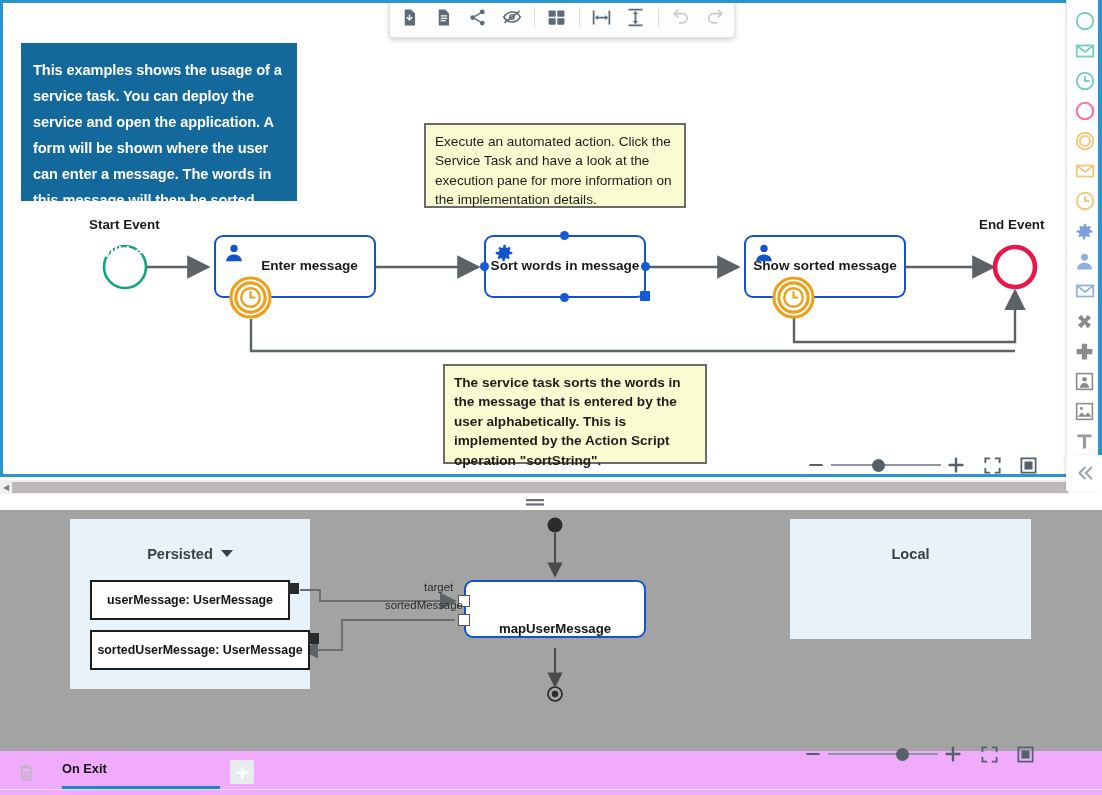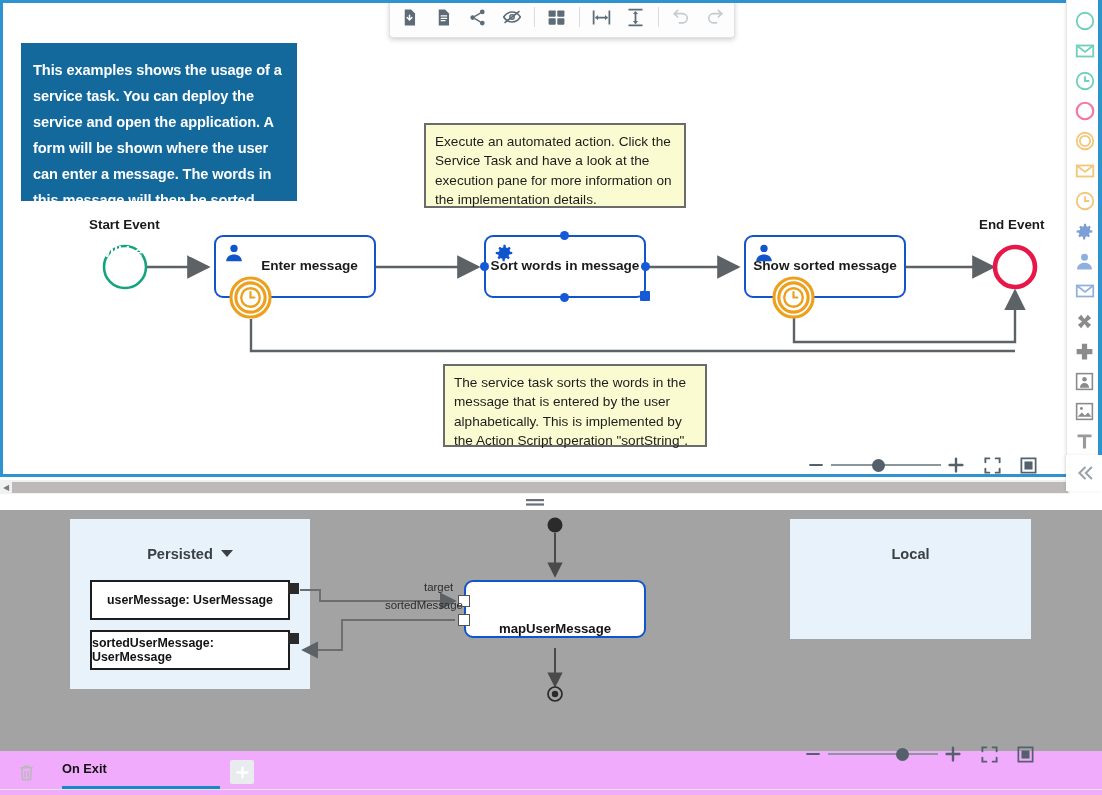--- a/index.html
+++ b/index.html
@@ -50,21 +50,21 @@
     letter-spacing:-0.1px;
   }
 
   
   .note{
     position:absolute;background:#fbfbd2;border:2px solid #6b6b6b;
     color:#1d1d1d;font-size:13.6px;line-height:19.4px;
     padding:7px 9px;box-sizing:border-box;
   }
   .note-1{left:421px;top:120px;width:262px;height:85px;}
-  .note-2{left:440px;top:361px;width:264px;height:83px;}
+  .note-2{left:440px;top:361px;width:264px;height:100px;font-weight:bold;}
 
   
   .bpmn-label{
     position:absolute;font-size:13.4px;font-weight:bold;color:#1a1a1a;
     white-space:nowrap;
   }
   .lbl-start{left:86px;top:214px;}
   .lbl-end{left:976px;top:214px;}
 
   
@@ -156,21 +156,21 @@
     display:inline-block;margin-left:8px;width:0;height:0;
     border-left:6px solid transparent;border-right:6px solid transparent;
     border-top:7px solid #3b4045;vertical-align:2px;
   }
   .obj-node{
     position:absolute;background:#ffffff;border:2.5px solid #1d1d1d;
     display:flex;align-items:center;justify-content:center;
     font-size:12.4px;font-weight:bold;color:#131313;box-sizing:border-box;
   }
   .obj-user{left:90px;top:70px;width:200px;height:40px;}
-  .obj-sorted{left:90px;top:120px;width:200px;height:40px;}
+  .obj-sorted{left:90px;top:120px;width:220px;height:40px;}
   .obj-port{position:absolute;width:11px;height:11px;background:#2a2a2a;}
   .action-node{
     position:absolute;left:464px;top:580px;width:182px;height:58px;
     background:#ffffff;border:2.5px solid #1155cc;border-radius:9px;
     display:flex;align-items:flex-end;justify-content:center;
     font-size:13.2px;font-weight:bold;color:#131313;box-sizing:border-box;
   }
   .pin{
     position:absolute;width:12px;height:12px;background:#ffffff;border:1.6px solid #545454;box-sizing:border-box;
   }

